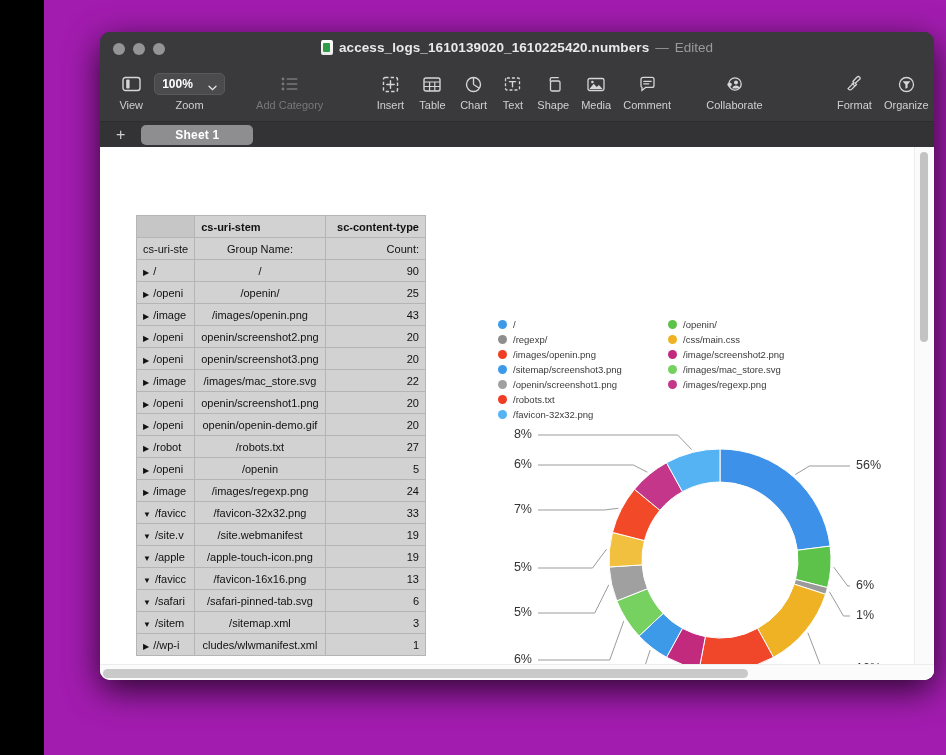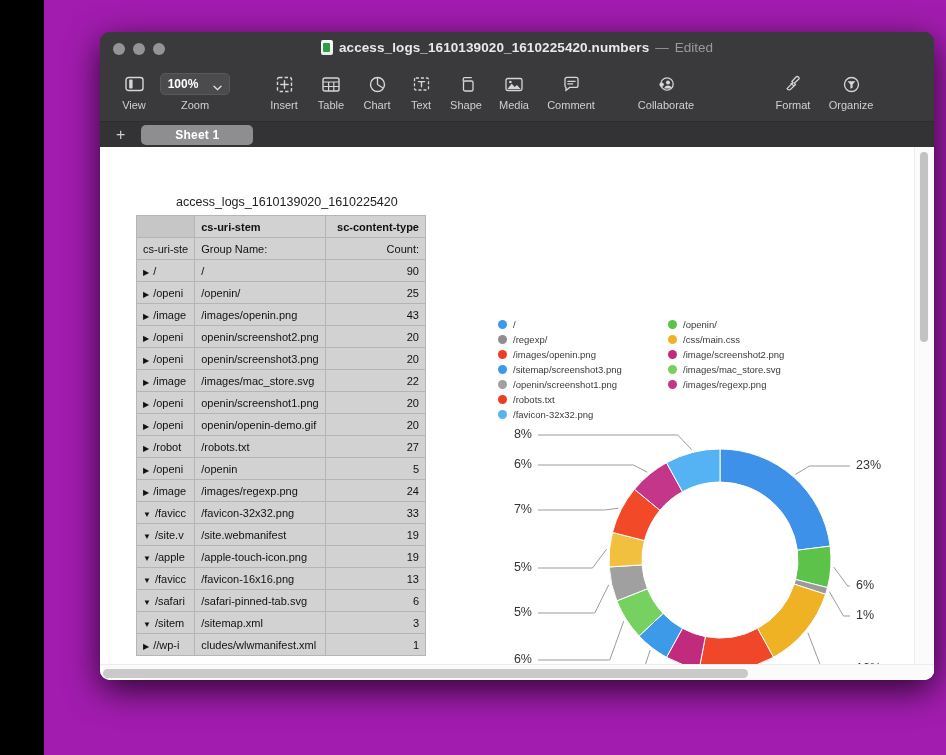--- a/index.html
+++ b/index.html
@@ -120,21 +120,21 @@
     background:#d2d2d2;
     border: .5px solid #b5b5b5;
     padding: 0 6px;
     height: 22px;
     vertical-align: middle;
     font-weight: normal;
     overflow:hidden; white-space:nowrap;
   }
   .tbl tr.hdr th { font-weight:bold; font-size:11px; text-align:left; height:22px; }
   .col-a { width: 56px; }
-  .col-b { width: 130px; text-align:left; }
+  .col-b { width: 130px; text-align:center; }
   .col-c { width: 104px; text-align:right; }
   .tri { font-size: 8px; margin-right: 4px; color:#111; }
   .bold { font-weight: bold; }
   .tbl tr.sub td { font-size:11px; }
   .corner { background:#c6c6c6 !important; }
 
   
   .chart-area { position:absolute; left: 398px; top: 60px; width: 430px; height: 450px; }
   .legend {
     position:absolute; left: 0px; top: 110px; width: 420px;
@@ -186,20 +186,35 @@
           <span class="zoom-pill">
             <span>100%</span>
             <svg width="9" height="6" viewBox="0 0 9 6">
                 <path d="M1 1.2 4.5 4.6 8 1.2" fill="none" stroke="#e6e6e7" stroke-width="1.3" stroke-linecap="round"></path>
               </svg>
           </span>
         </span>
         <span class="lbl">Zoom</span>
       </div>
 
+      <div class="tb dim" style="width:110px;margin-left:16px">
+        <span class="glyph">
+          <svg width="18" height="14" viewBox="0 0 18 14">
+            <g fill="#78787a">
+                <circle cx="2" cy="2" r="1.4"></circle>
+                <rect x="5.5" y="1.2" width="11" height="1.5" rx=".7"></rect>
+            <circle cx="2" cy="7" r="1.4"></circle>
+                <rect x="5.5" y="6.2" width="11" height="1.5" rx=".7"></rect>
+            <circle cx="2" cy="12" r="1.4"></circle>
+                <rect x="5.5" y="11.2" width="11" height="1.5" rx=".7"></rect>
+              </g>
+          </svg>
+        </span>
+        <span class="lbl">Add Category</span>
+      </div>
 
       <div class="tb" style="width:48px;margin-left:30px">
         <span class="glyph">
           <svg width="17" height="17" viewBox="0 0 17 17">
               <rect x="1.5" y="1.5" width="14" height="14" rx="1.6" fill="none" stroke="#d6d6d7" stroke-width="1.4" stroke-dasharray="3.4 2.1"></rect>
               <path d="M8.5 4.8v7.4M4.8 8.5h7.4" stroke="#d6d6d7" stroke-width="1.4" stroke-linecap="round"></path>
             </svg>
         </span>
         <span class="lbl">Insert</span>
       </div>
@@ -301,21 +316,20 @@
     <div class="tabbar">
       <span class="plus">+</span>
       <span class="sheet-tab">Sheet 1</span>
     </div>
 
     <div class="canvas">
 
       <div class="vtrack"></div>
       <div class="vscroll"></div>
 
-      <div class="tbl-title">access_logs_1610139020_1610225420</div>
 
       <table class="tbl">
         <tbody id="tbl-body">
             <tr class="hdr">
               <th class="col-a corner"></th>
               <th class="col-b" style="text-align:left">cs-uri-stem</th>
               <th class="col-c" style="text-align:right">sc-content-type</th>
             </tr>
             <tr class="sub">
               <td class="col-a">cs-uri-ste</td>
@@ -495,21 +509,21 @@
               <path d="M193.6493528632066 37.58151963133605 L179.6493528632066 23 L40 23" fill="none" stroke="#9b9b9b" stroke-width="1"></path>
               <path d="M149.3336651686493 60.16149032356007 L135.3336651686493 53 L40 53" fill="none" stroke="#9b9b9b" stroke-width="1"></path>
               <path d="M120.42525624252603 96.24508302969173 L106.42525624252603 98 L40 98" fill="none" stroke="#9b9b9b" stroke-width="1"></path>
               <path d="M108.50593603524887 137.27165228168946 L94.50593603524887 156 L40 156" fill="none" stroke="#9b9b9b" stroke-width="1"></path>
               <path d="M110.74548913898282 172.86832951920593 L96.74548913898282 201 L40 201" fill="none" stroke="#9b9b9b" stroke-width="1"></path>
               <path d="M125.74661649277033 209.0842546276057 L111.74661649277033 248 L40 248" fill="none" stroke="#9b9b9b" stroke-width="1"></path>
               <path d="M152.1285958835607 238.0776714108287 L138.1285958835607 281 L40 281" fill="none" stroke="#9b9b9b" stroke-width="1"></path>
               <path d="M183.38387709203684 255.2604076607817 L169.38387709203684 306 L40 306" fill="none" stroke="#9b9b9b" stroke-width="1"></path>
             </svg>
           <div id="pct-layer">
-              <div class="pct" style="left: 358px; top: 46px;">23%</div>
+              <div class="pct" style="left: 358px; top: 46px;">56%</div>
               <div class="pct" style="left: 358px; top: 166px;">6%</div>
               <div class="pct" style="left: 358px; top: 196px;">1%</div>
               <div class="pct" style="left: 358px; top: 249px;">12%</div>
               <div class="pct left" style="left: 0px; width: 34px; top: 15px;">8%</div>
               <div class="pct left" style="left: 0px; width: 34px; top: 45px;">6%</div>
               <div class="pct left" style="left: 0px; width: 34px; top: 90px;">7%</div>
               <div class="pct left" style="left: 0px; width: 34px; top: 148px;">5%</div>
               <div class="pct left" style="left: 0px; width: 34px; top: 193px;">5%</div>
               <div class="pct left" style="left: 0px; width: 34px; top: 240px;">6%</div>
             </div>

